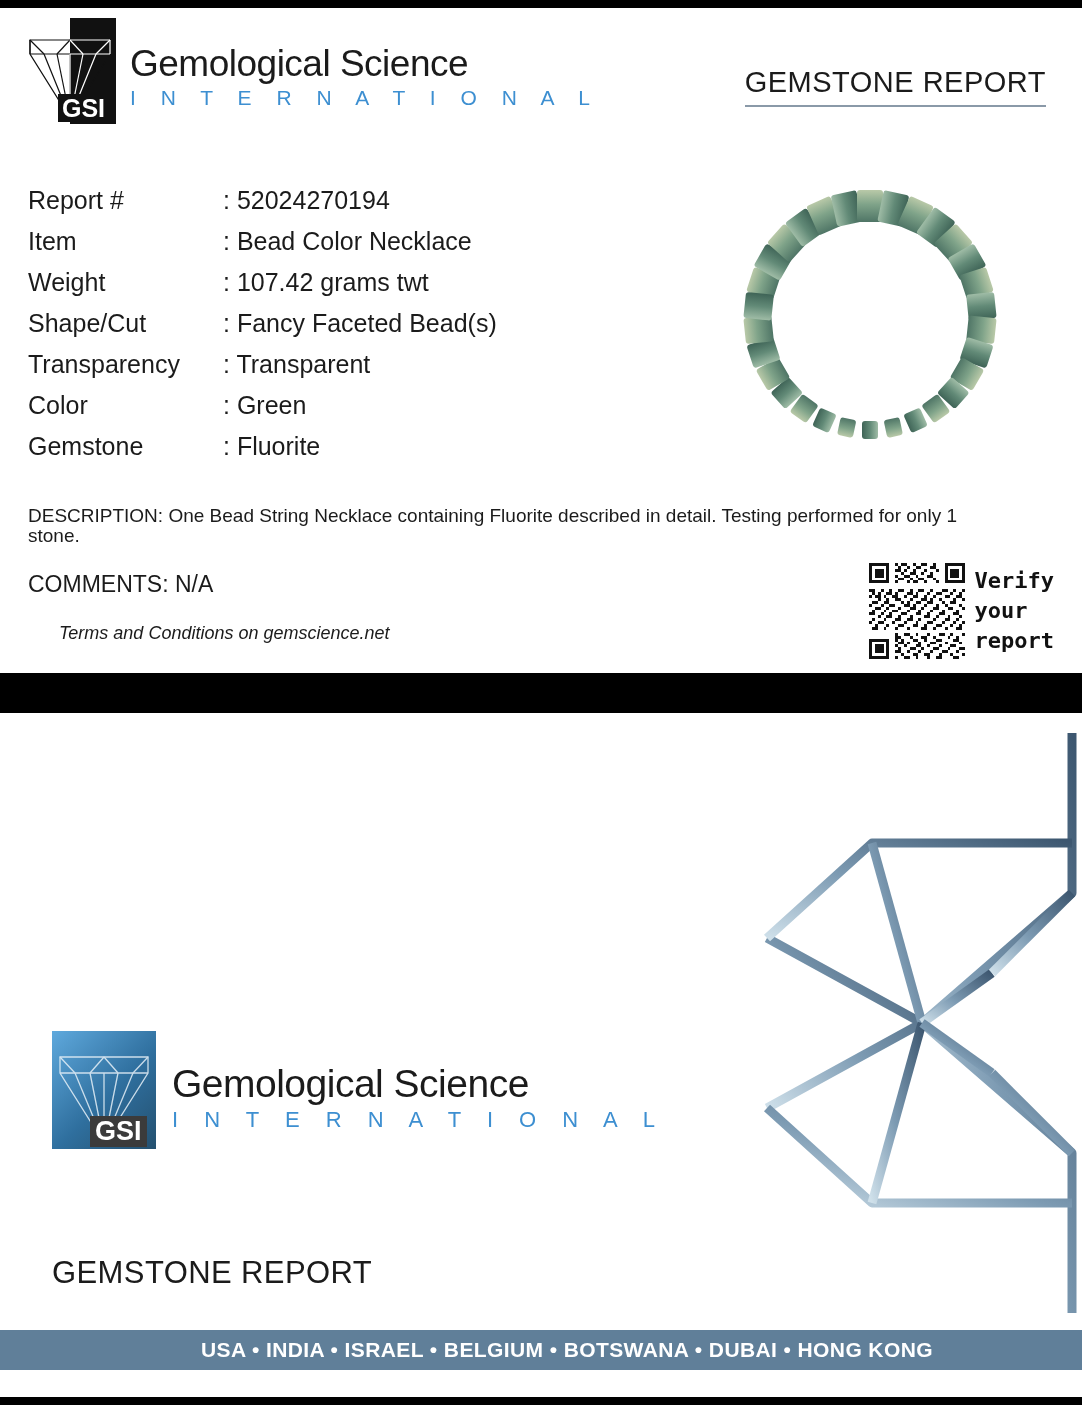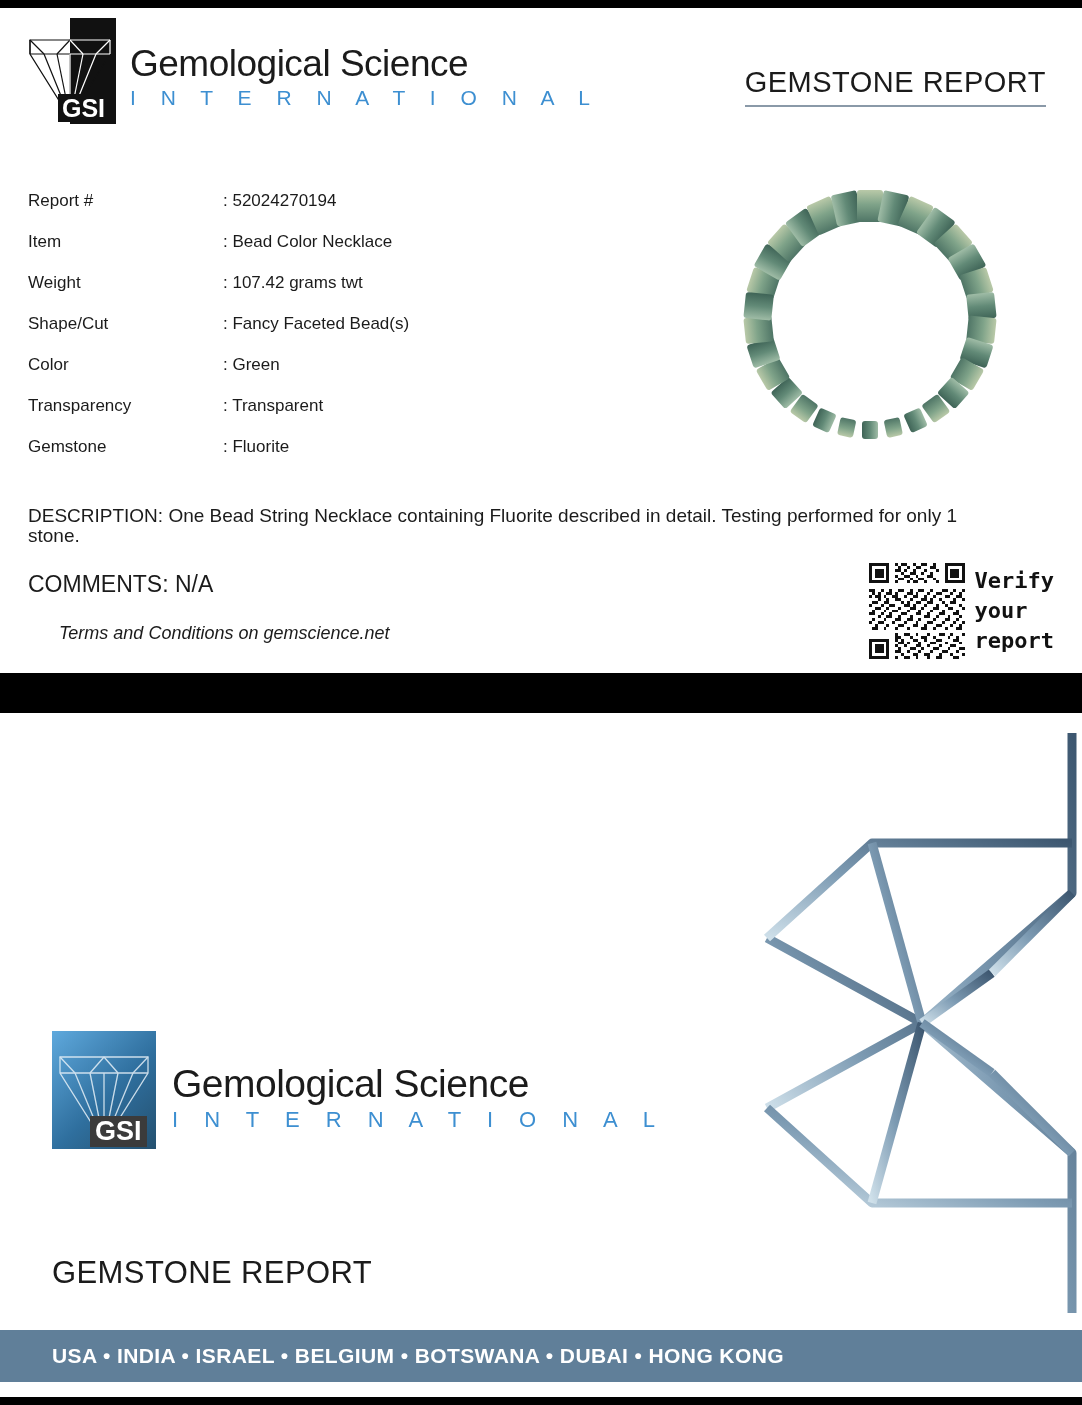--- a/index.html
+++ b/index.html
@@ -110,21 +110,21 @@
   
   .details {
     position: absolute;
     left: 28px;
     top: 172px;
     width: 620px;
   }
   .detail-row {
     display: flex;
     line-height: 41px;
-    font-size: 17px;
+    font-size: 25px;
     color: #1b1b1b;
   }
   .detail-label {
     width: 195px;
     flex: 0 0 195px;
   }
   .detail-value {
     flex: 1;
   }
   .detail-row.bold .detail-value {
@@ -259,24 +259,25 @@
     font-size: 31px;
     color: #1b1b1b;
     letter-spacing: 0.4px;
   }
 
   .footer-bar {
     position: absolute;
     left: 0;
     top: 1330px;
     width: 1082px;
-    height: 52px;
+    height: 40px;
     background: #607f99;
     display: flex;
     align-items: center;
+    justify-content: center;
   }
   .footer-text {
     margin-left: 52px;
     color: #ffffff;
     font-weight: bold;
     font-size: 21px;
     letter-spacing: 0.4px;
     font-family: "Liberation Sans", sans-serif;
   }
 </style>
@@ -341,26 +342,26 @@
       </div>
       <div class="detail-row">
         <div class="detail-label">Weight</div>
         <div class="detail-value">: 107.42 grams twt</div>
       </div>
       <div class="detail-row">
         <div class="detail-label">Shape/Cut</div>
         <div class="detail-value">: Fancy Faceted Bead(s)</div>
       </div>
       <div class="detail-row">
+        <div class="detail-label">Transparency</div>
+        <div class="detail-value">: Transparent</div>
+      </div>
+      <div class="detail-row">
         <div class="detail-label">Color</div>
         <div class="detail-value">: Green</div>
-      </div>
-      <div class="detail-row">
-        <div class="detail-label">Transparency</div>
-        <div class="detail-value">: Transparent</div>
       </div>
       <div class="detail-row bold">
         <div class="detail-label">Gemstone</div>
         <div class="detail-value">: Fluorite</div>
       </div>
     </div>
 
     <div class="gem-photo">
       <svg width="340" height="300" viewBox="0 0 340 300">
         <defs>

